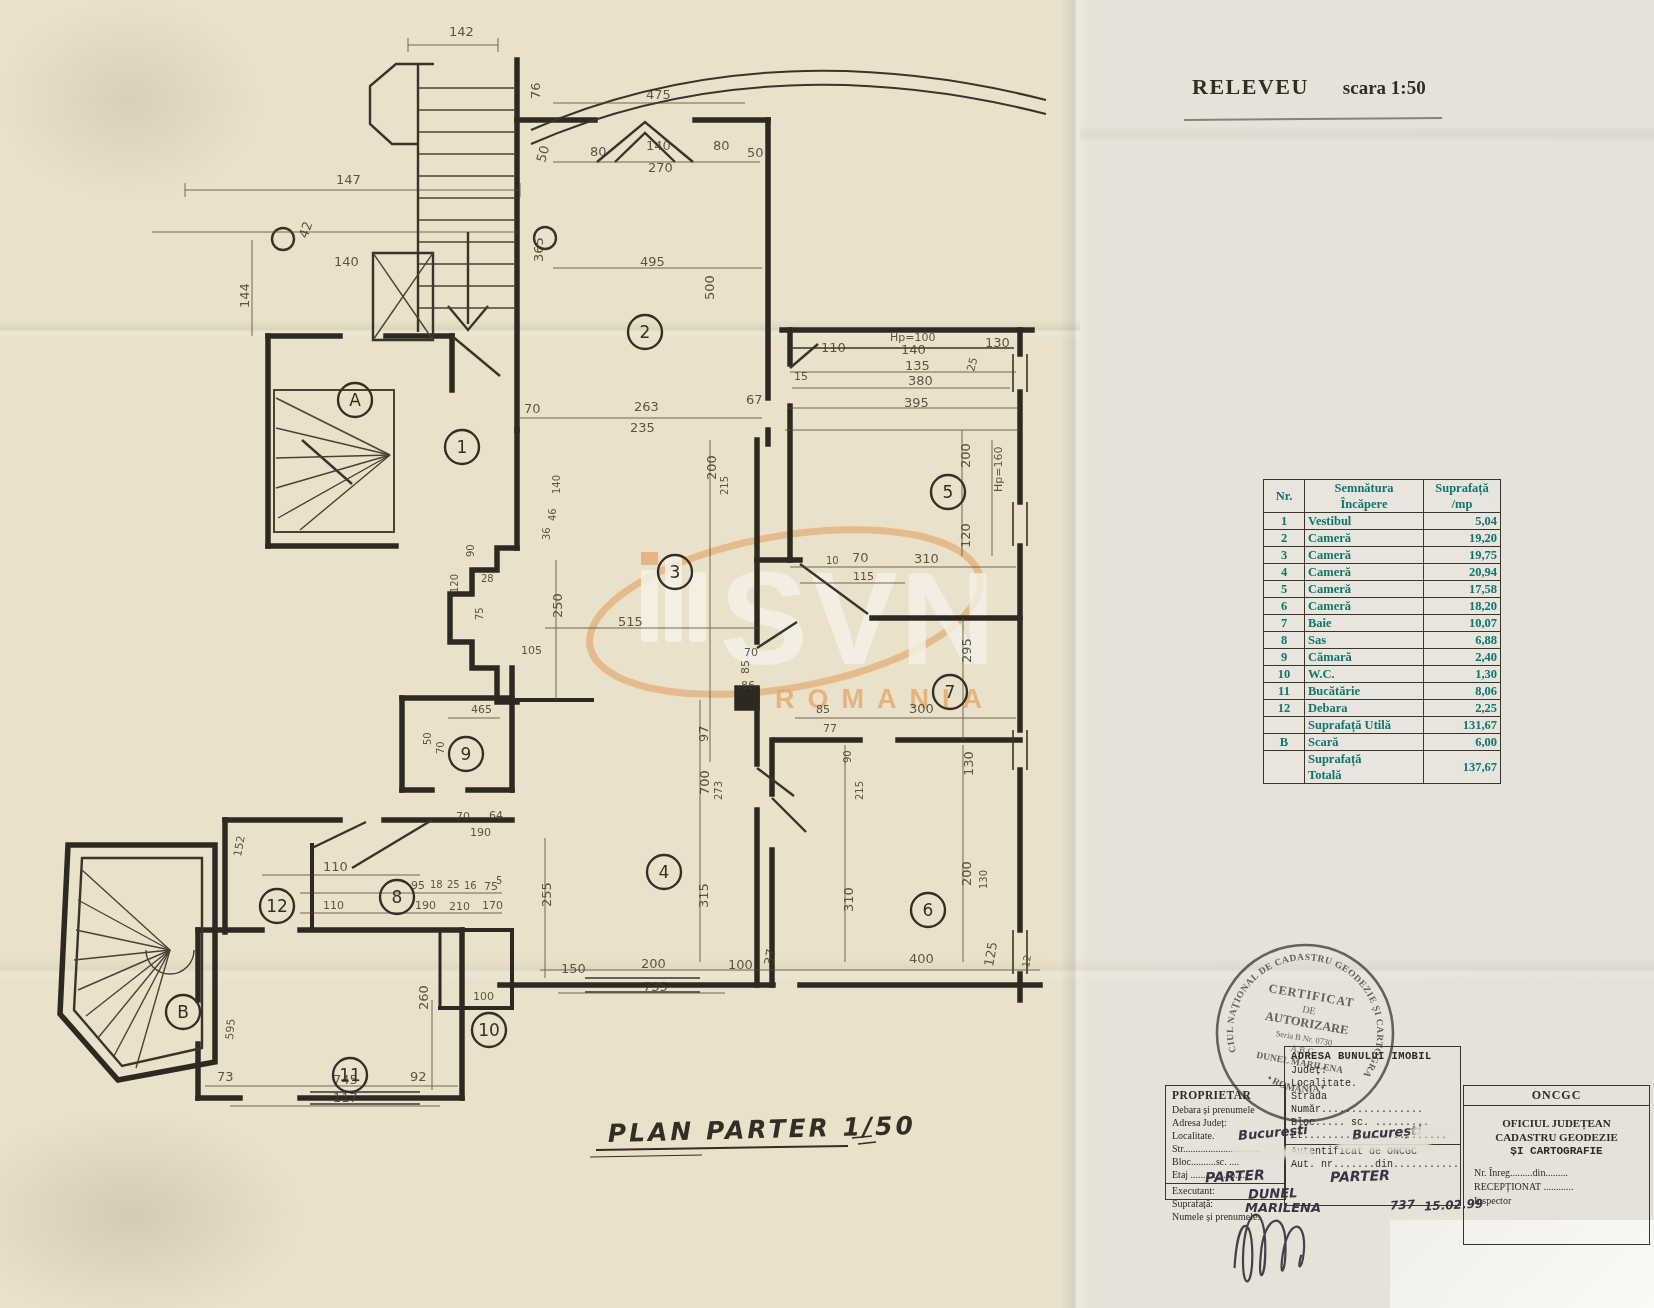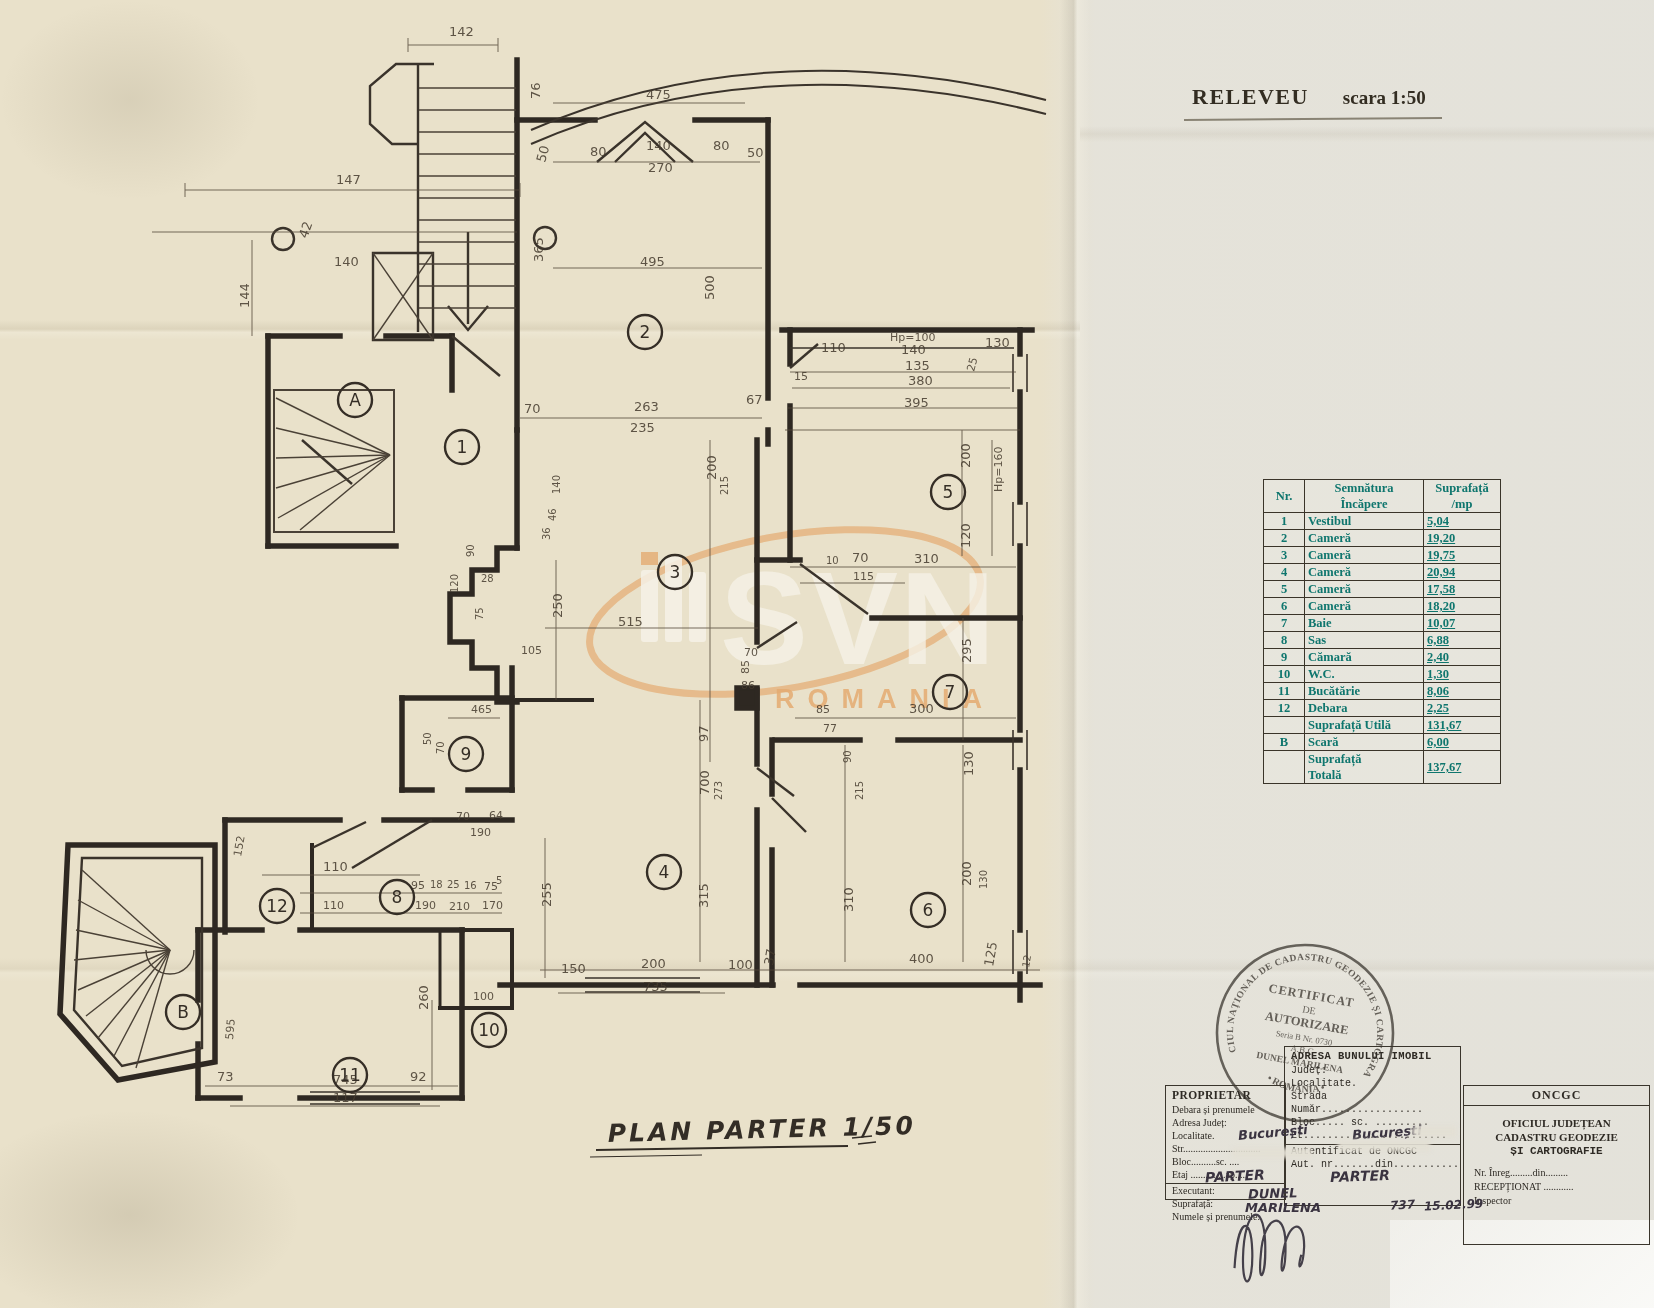--- a/index.html
+++ b/index.html
@@ -22,33 +22,33 @@
   #crease-h2{left:0;top:958px;width:1654px;height:24px;
     background:linear-gradient(180deg,rgba(0,0,0,0),rgba(110,95,65,.07) 45%,rgba(255,255,248,.14) 62%,rgba(0,0,0,0));}
   #crease-h3{left:1080px;top:126px;width:574px;height:16px;
     background:linear-gradient(180deg,rgba(0,0,0,0),rgba(110,95,65,.08) 50%,rgba(0,0,0,0));}
   #corner-dark{left:-40px;top:1110px;width:340px;height:210px;
     background:radial-gradient(closest-side,rgba(90,78,52,.15),rgba(90,78,52,0));}
   #scan-white{left:1390px;top:1220px;width:264px;height:88px;
     background:linear-gradient(135deg,rgba(250,250,248,.55),rgba(252,252,250,.9));}
 
   
-  #title{left:1192px;top:84px;width:300px;pointer-events:auto;}
+  #title{left:1192px;top:74px;width:300px;pointer-events:auto;}
   #title .main{font-weight:bold;font-size:22px;letter-spacing:1.5px;color:#332d22;}
   #title .scale{font-weight:bold;font-size:19px;margin-left:30px;color:#332d22;}
   #title-underline{left:1184px;top:118px;width:258px;height:2px;background:#57503e;opacity:.65;transform:rotate(-.4deg);}
 
   
   #rooms-table{left:1263px;top:479px;border-collapse:collapse;pointer-events:auto;
     font-family:"Liberation Serif",serif;font-weight:bold;color:#0f766e;background:rgba(240,238,230,.25);}
   #rooms-table th,#rooms-table td{border:1.5px solid #3a3429;padding:0 3px;font-size:12.5px;line-height:16px;}
   #rooms-table th{text-align:center;}
   #rooms-table td.nr{width:34px;text-align:center;}
   #rooms-table td.dest{width:112px;text-align:left;white-space:pre-line;}
-  #rooms-table td.area{width:70px;text-align:left;text-decoration:underline;}
+  #rooms-table td.area{width:70px;text-align:right;}
 
   
   #watermark{left:575px;top:512px;width:430px;height:215px;opacity:.55;}
 
   
   #plan{left:0;top:0;width:1654px;height:1308px;}
   .dim{font-family:"DejaVu Sans",sans-serif;fill:#453b2e;opacity:.85;}
   .marker-txt{font-family:"DejaVu Sans",sans-serif;font-size:17px;fill:#352e26;text-anchor:middle;}
 
   

